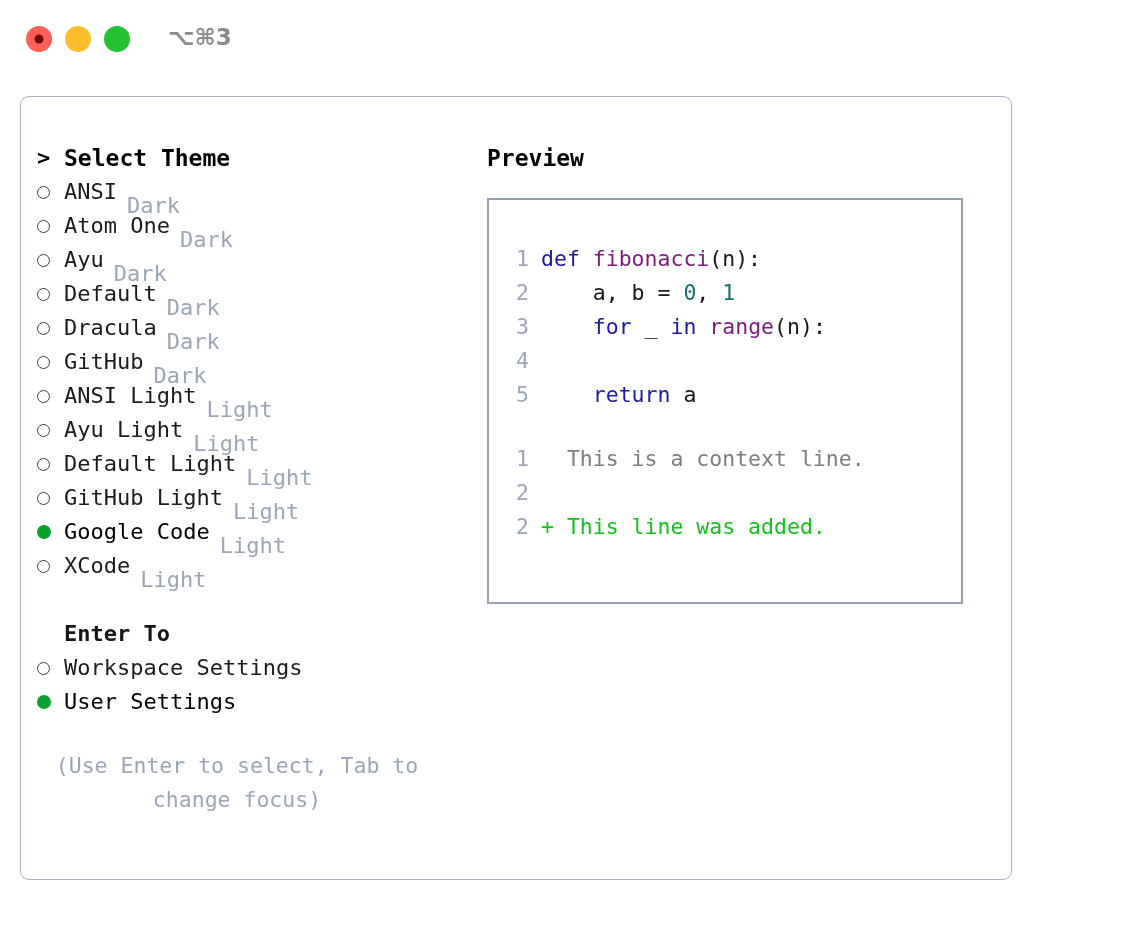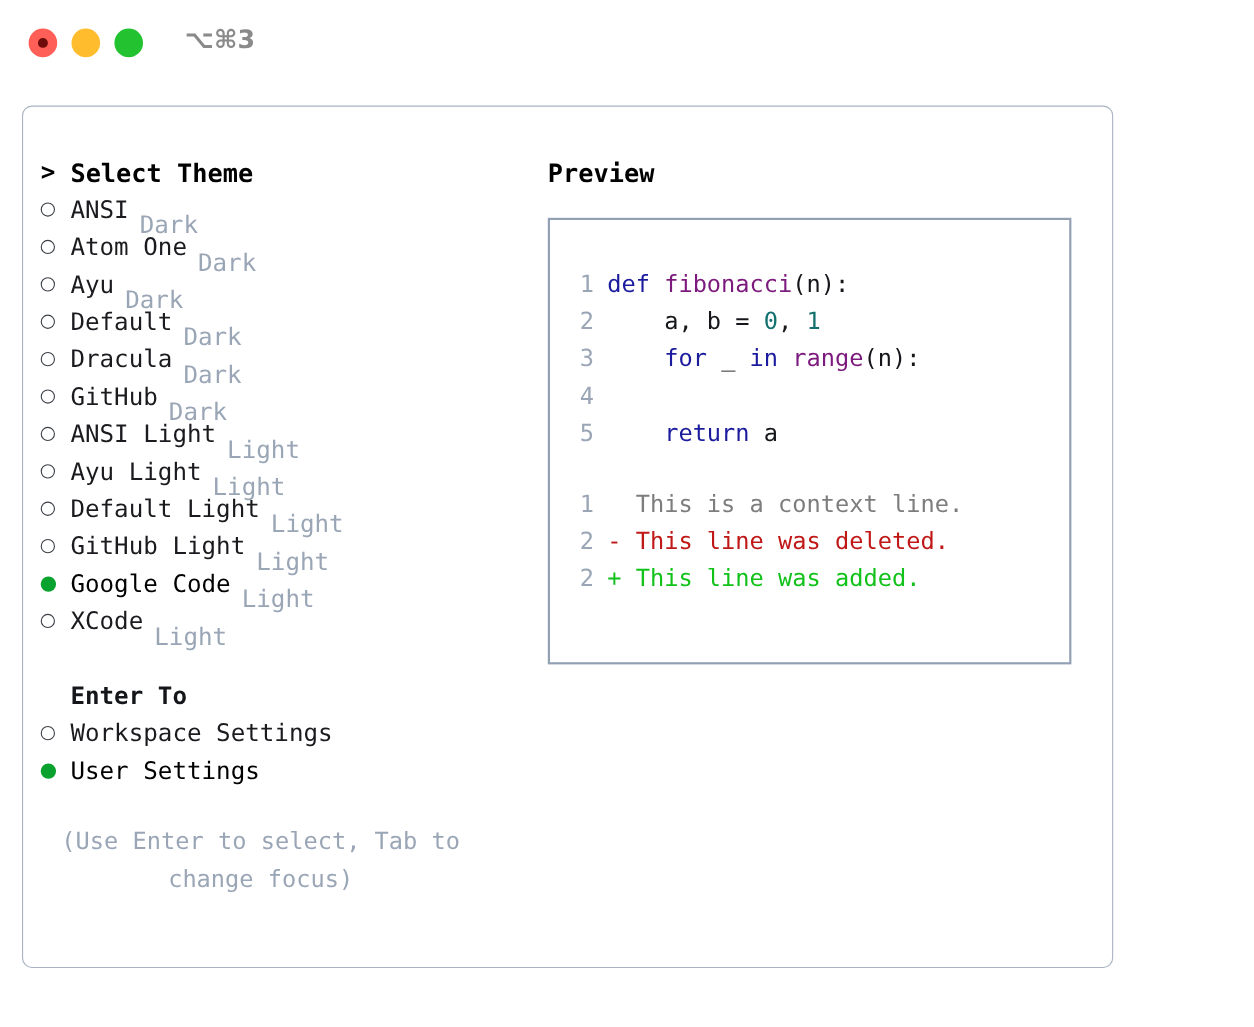--- a/index.html
+++ b/index.html
@@ -152,21 +152,21 @@
     font-size: 21.5px;
     line-height: 34px;
     color: #9aa6b6;
     width: 400px;
     white-space: pre-wrap;
     text-align: center;
   }
   
   .right-col {
     position: absolute;
-    left: 477px;
+    left: 466px;
     top: 44px;
     width: 500px;
   }
   .preview-title {
     font-size: 23px;
     font-weight: 700;
     color: #000000;
     line-height: 34px;
     white-space: pre;
   }
@@ -267,21 +267,21 @@
           <div id="code-lines">
               <div class="code-line"><span class="lineno">1</span><span class="code-txt"><span class="tok-kw">def </span><span class="tok-fn">fibonacci</span><span class="tok-pl">(n):</span></span></div>
               <div class="code-line"><span class="lineno">2</span><span class="code-txt"><span class="tok-pl">    a, b = </span><span class="tok-num">0</span><span class="tok-pl">, </span><span class="tok-num">1</span></span></div>
               <div class="code-line"><span class="lineno">3</span><span class="code-txt"><span class="tok-pl">    </span><span class="tok-kw">for</span><span class="tok-pl"> _ </span><span class="tok-kw">in</span><span class="tok-pl"> </span><span class="tok-fn">range</span><span class="tok-pl">(n):</span></span></div>
               <div class="code-line"><span class="lineno">4</span></div>
               <div class="code-line"><span class="lineno">5</span><span class="code-txt"><span class="tok-pl">    </span><span class="tok-kw">return</span><span class="tok-pl"> a</span></span></div>
             </div>
           <div class="diff-gap"></div>
           <div id="diff-lines">
               <div class="code-line"><span class="lineno">1</span><span class="code-txt diff-ctx">  This is a context line.</span></div>
-              <div class="code-line"><span class="lineno">2</span><span class="code-txt diff-del">- This line was deleted.</span></div>
+              <div class="code-line"><span class="lineno">2</span></div>
               <div class="code-line"><span class="lineno">2</span><span class="code-txt diff-add">+ This line was added.</span></div>
             </div>
         </div>
       </div>
     </div>
 
   </div>
 </div>
 
 </body></html>

